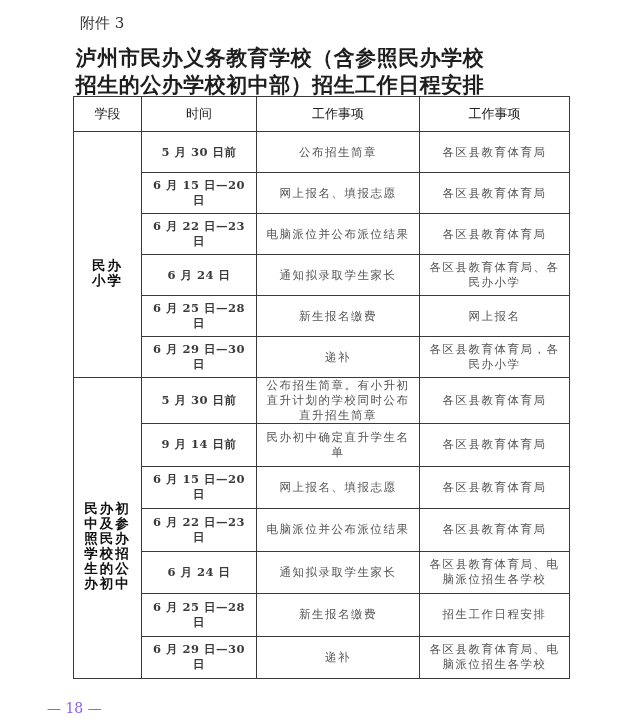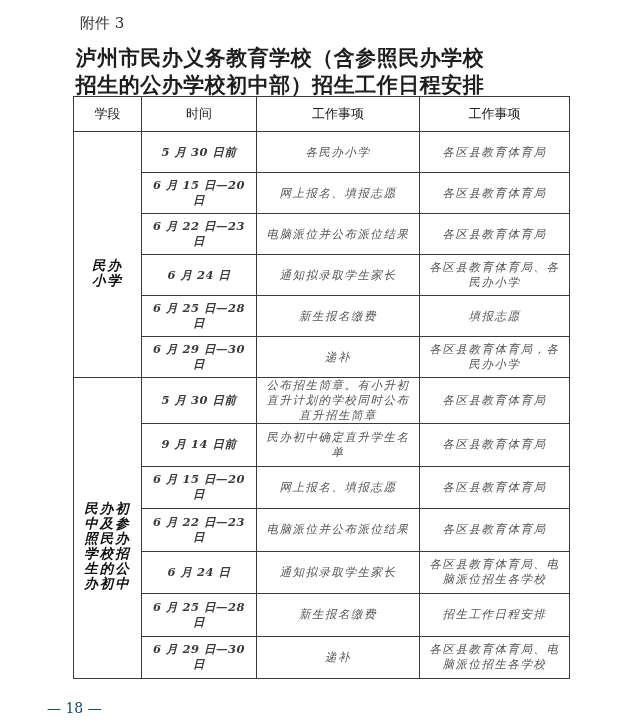--- a/index.html
+++ b/index.html
@@ -9,29 +9,29 @@
   .title { position: absolute; left: 0; width: 560px; text-align: center;
            font-size: 21px; font-weight: bold; color: #1e1e1e; letter-spacing: 0.5px; }
   .title.l1 { top: 44px; }
   .title.l2 { top: 71px; }
   table { position: absolute; left: 73px; top: 96px; width: 496px;
           border-collapse: collapse; table-layout: fixed; }
   td, th { border: 1.3px solid #3a3a3a; text-align: center; vertical-align: middle;
            padding: 0 4px; }
   th { height: 34px; font-family: "DejaVu Sans", "Liberation Sans", sans-serif;
        font-weight: normal; font-size: 13px; color: #222; margin-top: 8px; }
-  td { font-size: 11.5px; color: #555; line-height: 15px; letter-spacing: 1.5px; font-style: italic; }
+  td { font-size: 11.5px; color: #555; line-height: 15px; letter-spacing: 1.5px; }
   td.time { color: #3a3a3a; font-weight: bold; letter-spacing: 0.5px; font-size: 11.5px; }
   td.stage { font-family: "DejaVu Sans", "Liberation Sans", sans-serif; font-weight: bold;
              font-size: 13.5px; color: #111; line-height: 15px; letter-spacing: 2px; }
   .stage-inner { display: inline-block; text-align: center; margin-top: 36px; }
   .stage2 .stage-inner { width: 48px; }
   tr.g1 td { height: 40px; }
   tr.g2 td { height: 41.5px; }
-  .page-num { position: absolute; left: 47px; top: 700px; font-size: 14px; color: #0c4a6e; }
+  .page-num { position: absolute; left: 47px; top: 700px; font-size: 14px; color: #8b5cf6; }
 </style>
 </head>
 <body>
 
 <div class="attach">附件 3</div>
 <div class="title l1">泸州市民办义务教育学校（含参照民办学校</div>
 <div class="title l2">招生的公办学校初中部）招生工作日程安排</div>
 
 <table>
   <colgroup>
@@ -51,42 +51,42 @@
   <tbody>
 
     <tr class="g1">
       <td class="stage" rowspan="6">
         <span class="stage-inner">
           <span>民办</span><br>
           <span>小学</span>
         </span>
       </td>
       <td class="time">5 月 30 日前</td>
-      <td>各民办小学</td>
+      <td>公布招生简章</td>
       <td>各区县教育体育局</td>
     </tr>
     <tr class="g1">
       <td class="time">6 月 15 日—20 日</td>
       <td>网上报名、填报志愿</td>
       <td>各区县教育体育局</td>
     </tr>
     <tr class="g1">
       <td class="time">6 月 22 日—23 日</td>
       <td>电脑派位并公布派位结果</td>
       <td>各区县教育体育局</td>
     </tr>
     <tr class="g1">
       <td class="time">6 月 24 日</td>
       <td>通知拟录取学生家长</td>
       <td>各区县教育体育局、各民办小学</td>
     </tr>
     <tr class="g1">
       <td class="time">6 月 25 日—28 日</td>
       <td>新生报名缴费</td>
-      <td>填报志愿</td>
+      <td>网上报名</td>
     </tr>
     <tr class="g1">
       <td class="time">6 月 29 日—30 日</td>
       <td>递补</td>
       <td>各区县教育体育局，各民办小学</td>
     </tr>
 
     <tr class="g2">
       <td class="stage stage2" rowspan="7">
         <span class="stage-inner">

